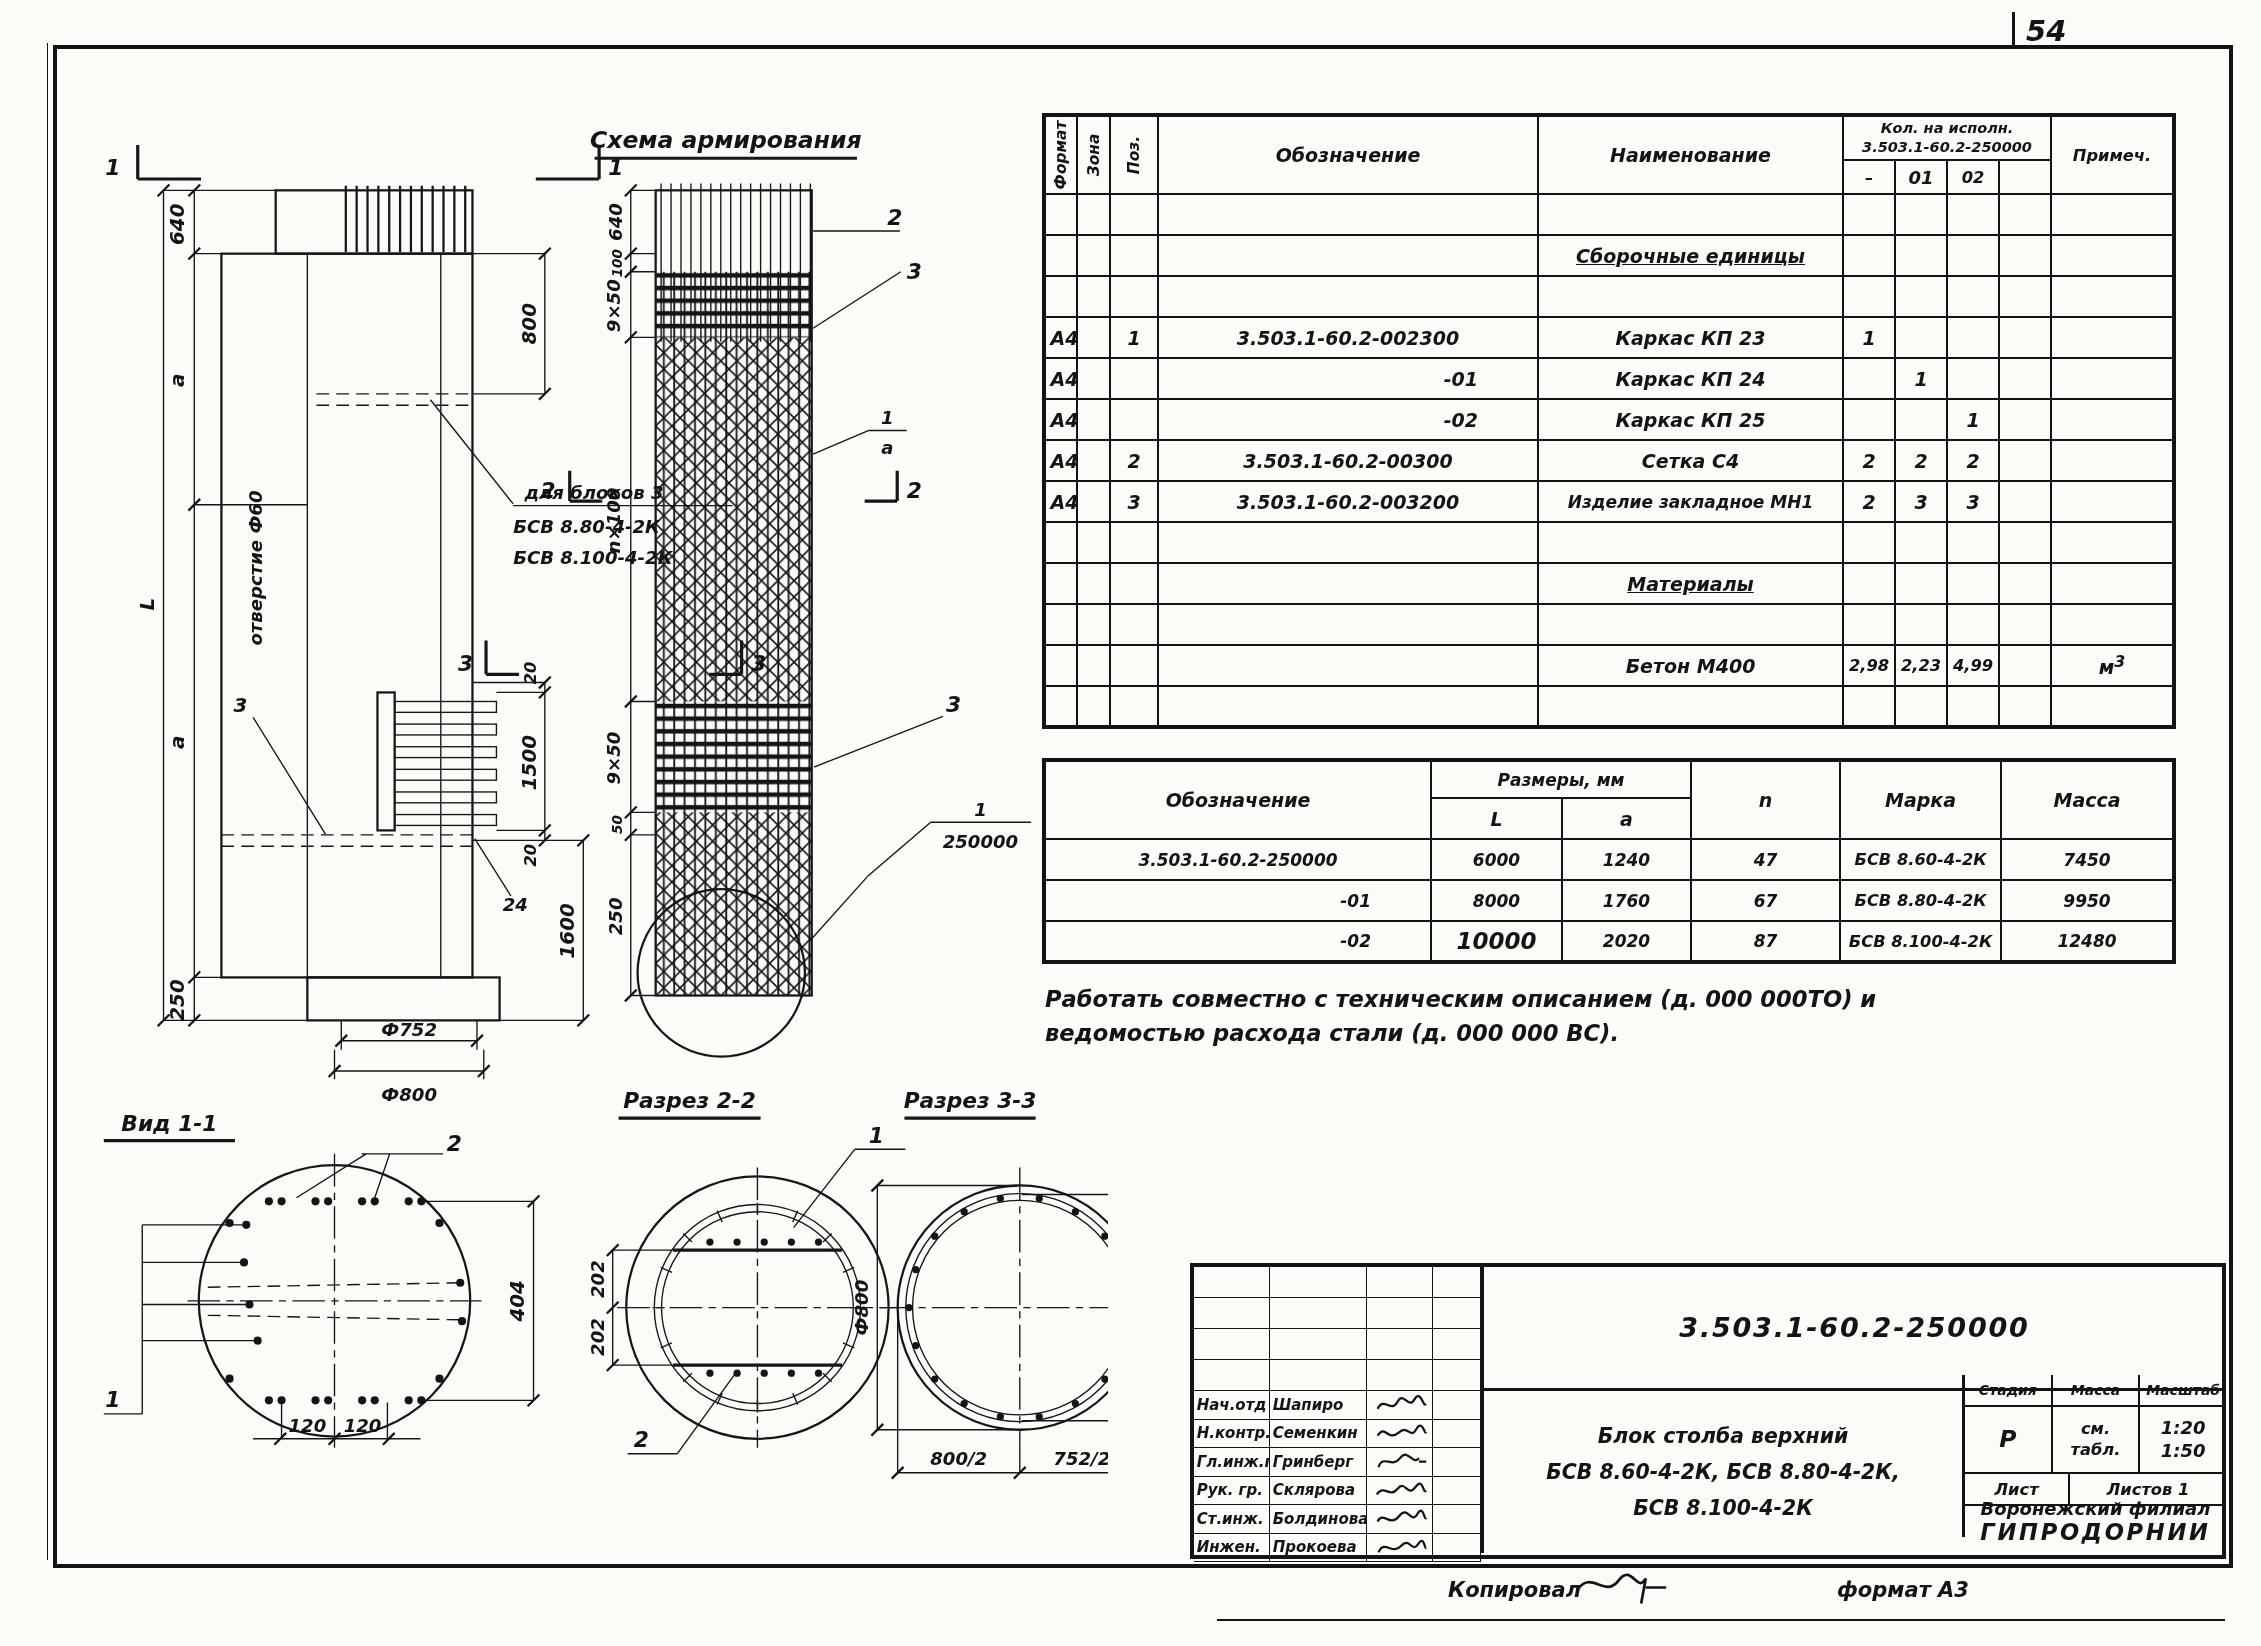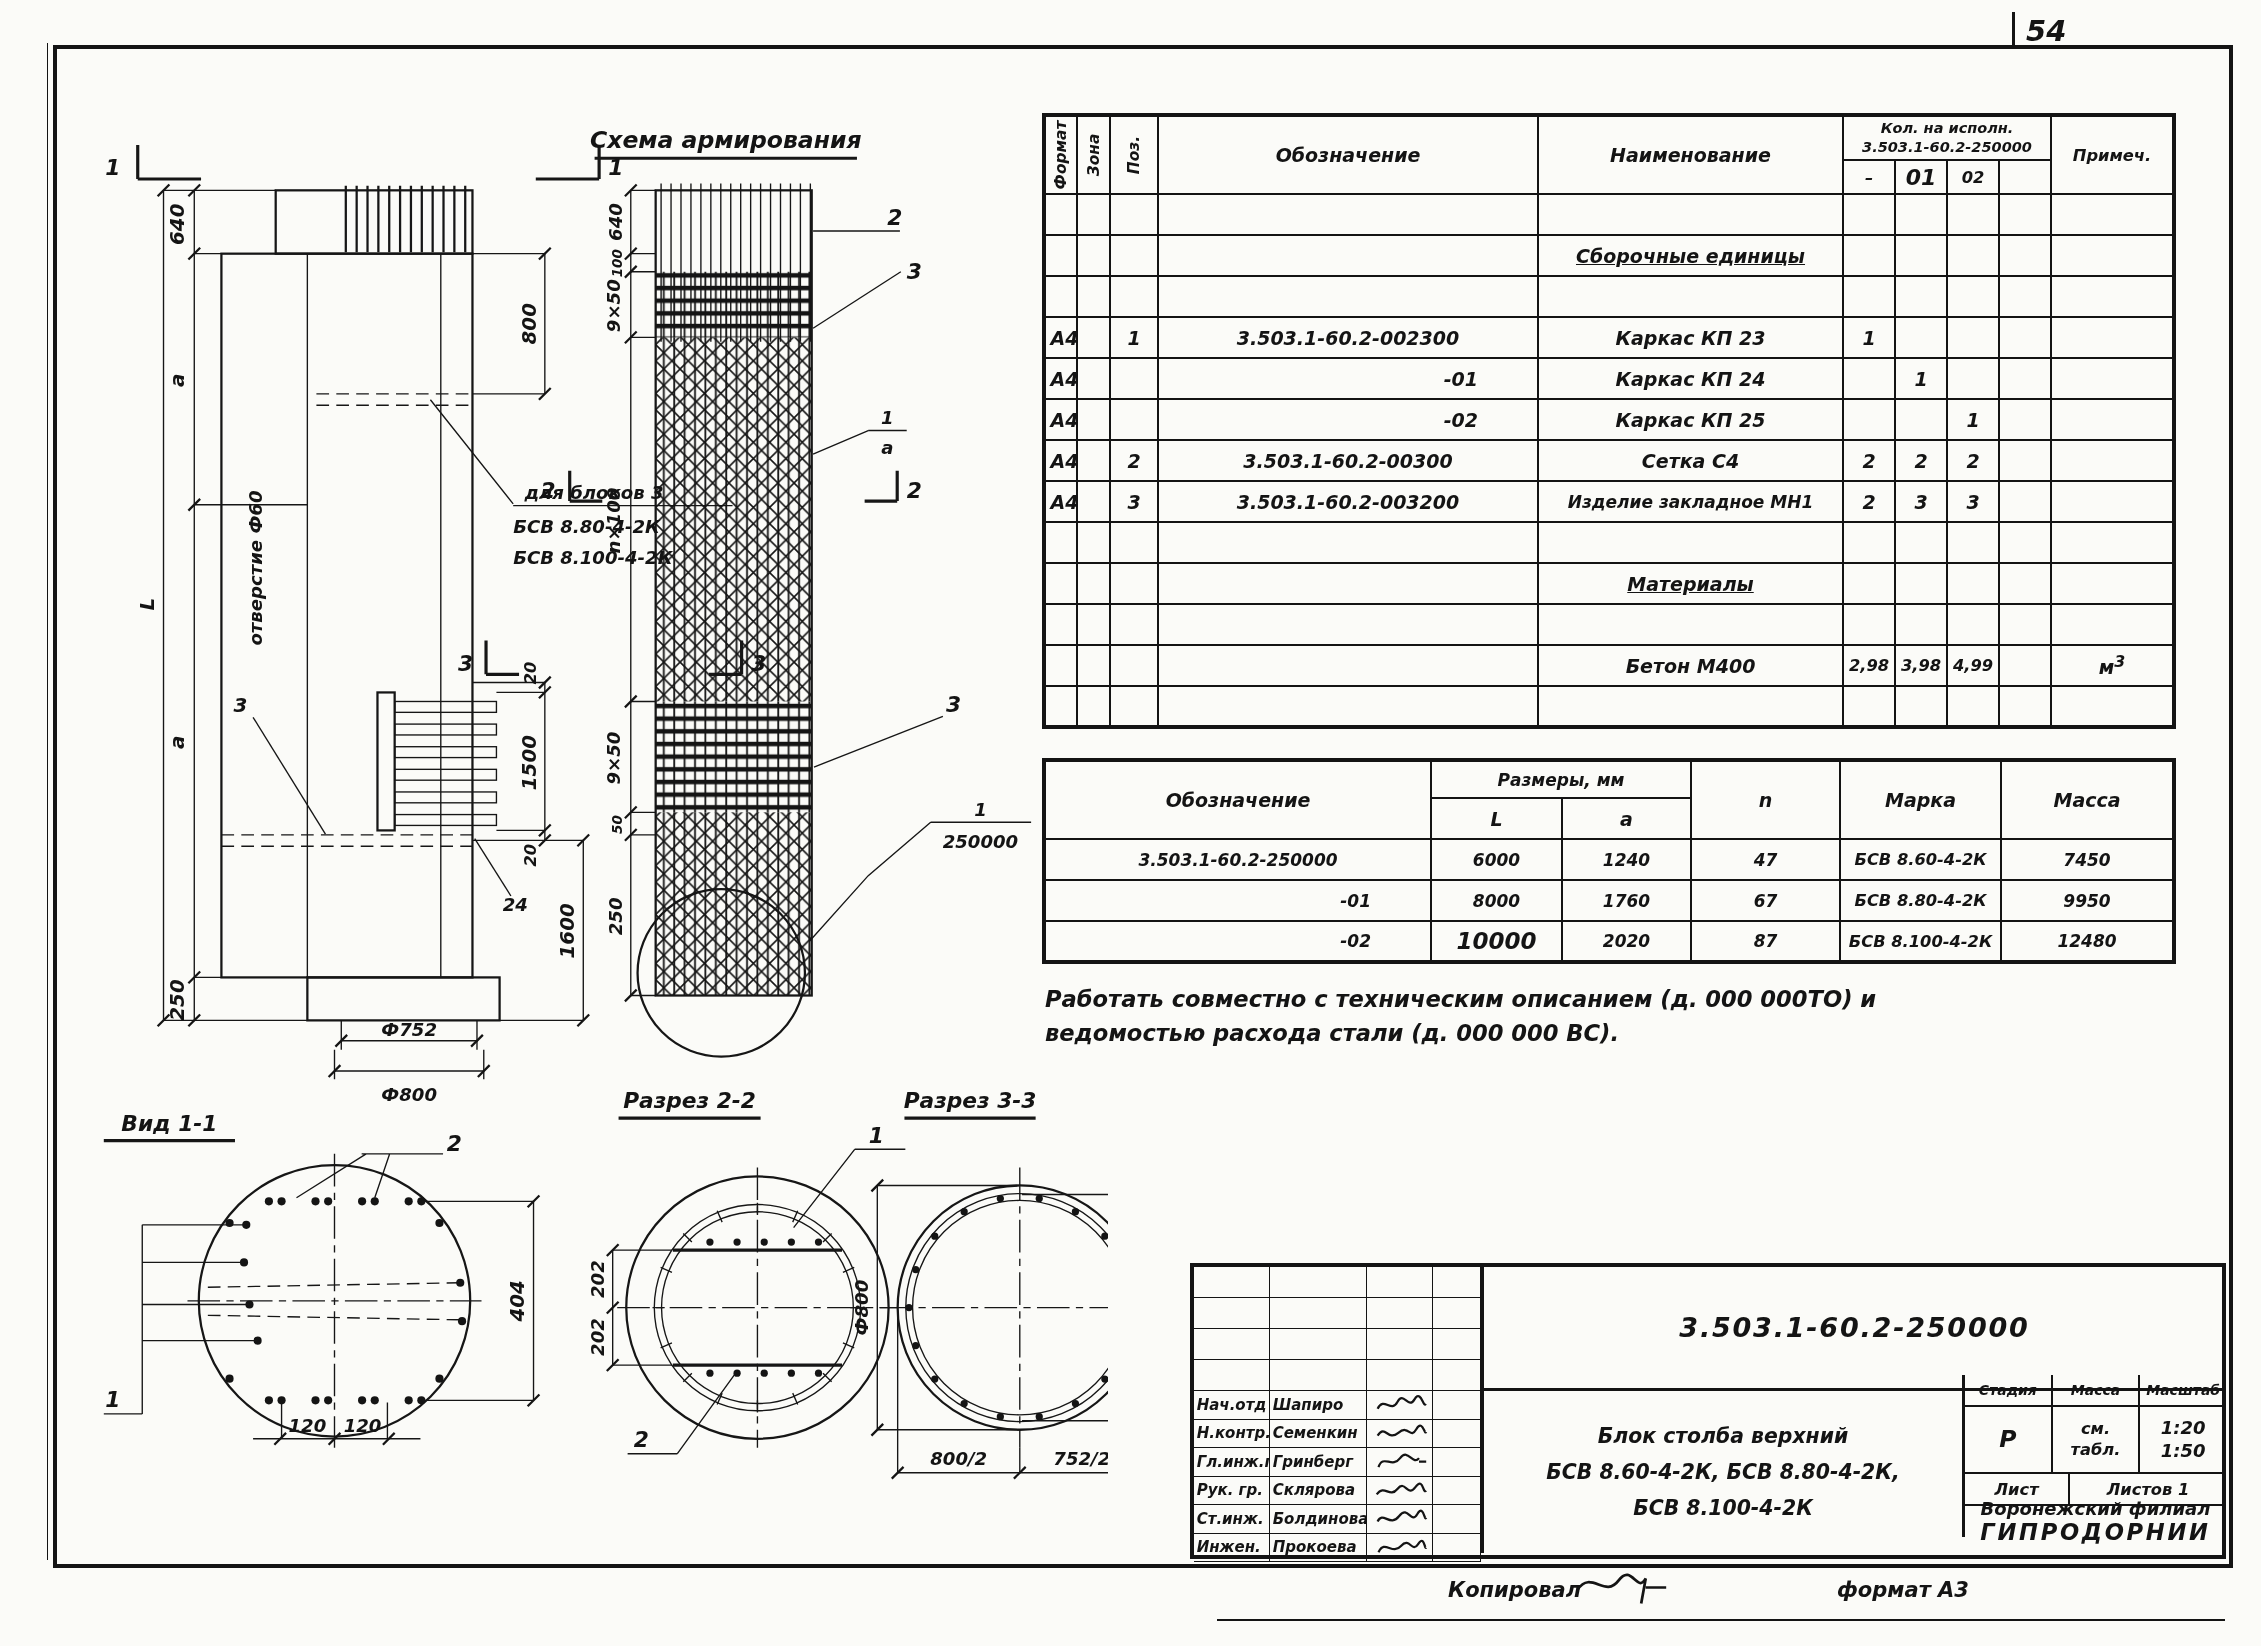--- a/index.html
+++ b/index.html
@@ -410,21 +410,21 @@
       <th rowspan="2">Обозначение</th>
       <th rowspan="2">Наименование</th>
       <th colspan="4" style="font-size:14.5px;line-height:1.3;">
         <div>Кол. на исполн.</div>
         <div>3.503.1-60.2-250000</div>
       </th>
       <th rowspan="2" style="font-size:16.3px;">Примеч.</th>
     </tr>
     <tr style="height:34px;">
       <th style="font-size:16.3px;">–</th>
-      <th style="font-size:22px;border-radius:7px;">01</th>
+      <th style="font-size:18px;border-radius:7px;">01</th>
       <th style="font-size:16.3px;">02</th>
       <th></th>
     </tr>
     <tr style="height:41px;">
           <td></td>
           <td></td>
           <td></td>
           <td></td>
           <td></td>
           <td></td>
@@ -553,21 +553,21 @@
           <td></td>
           <td></td>
         </tr>
     <tr style="height:41px;">
       <td></td>
           <td></td>
           <td></td>
           <td></td>
       <td>Бетон М400</td>
       <td style="font-size:16.3px;">2,98</td>
-      <td style="font-size:16.3px;">3,98</td>
+      <td style="font-size:16.3px;">2,23</td>
       <td style="font-size:16.3px;">4,99</td>
       <td></td>
       <td><span>м</span><sup>3</sup></td>
         </tr>
     <tr style="height:41px;">
           <td></td>
           <td></td>
           <td></td>
           <td></td>
           <td></td>

